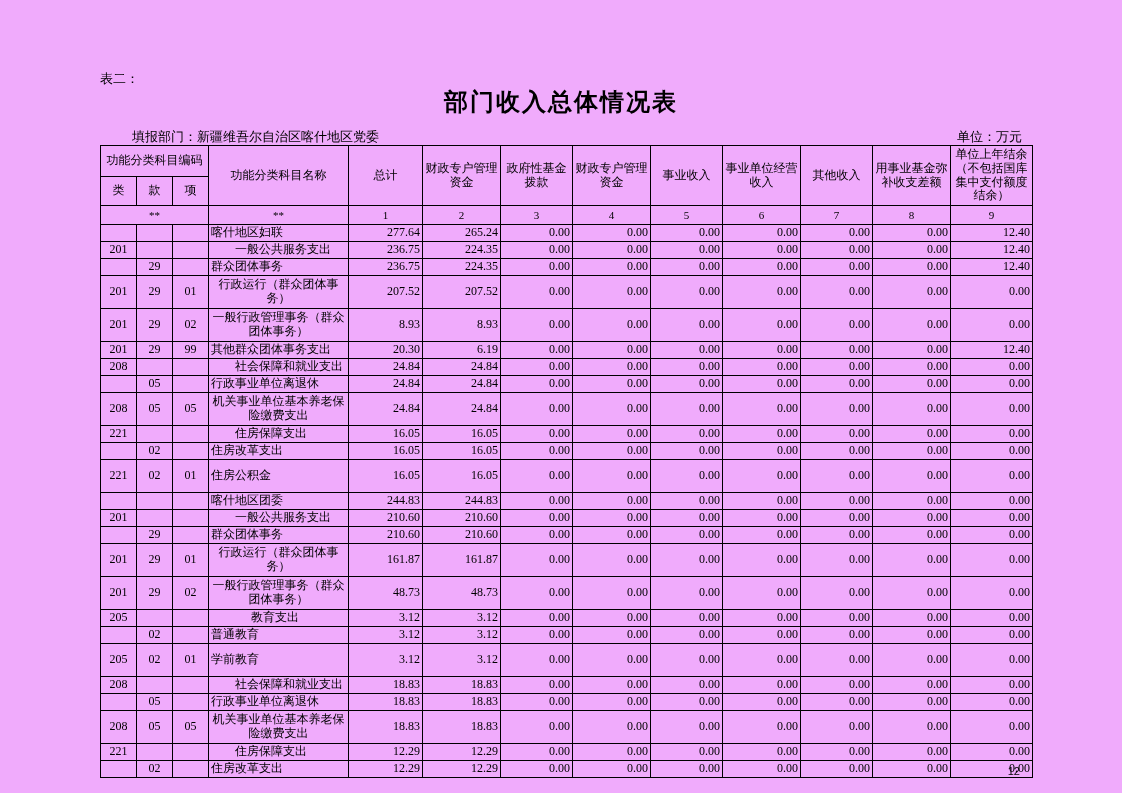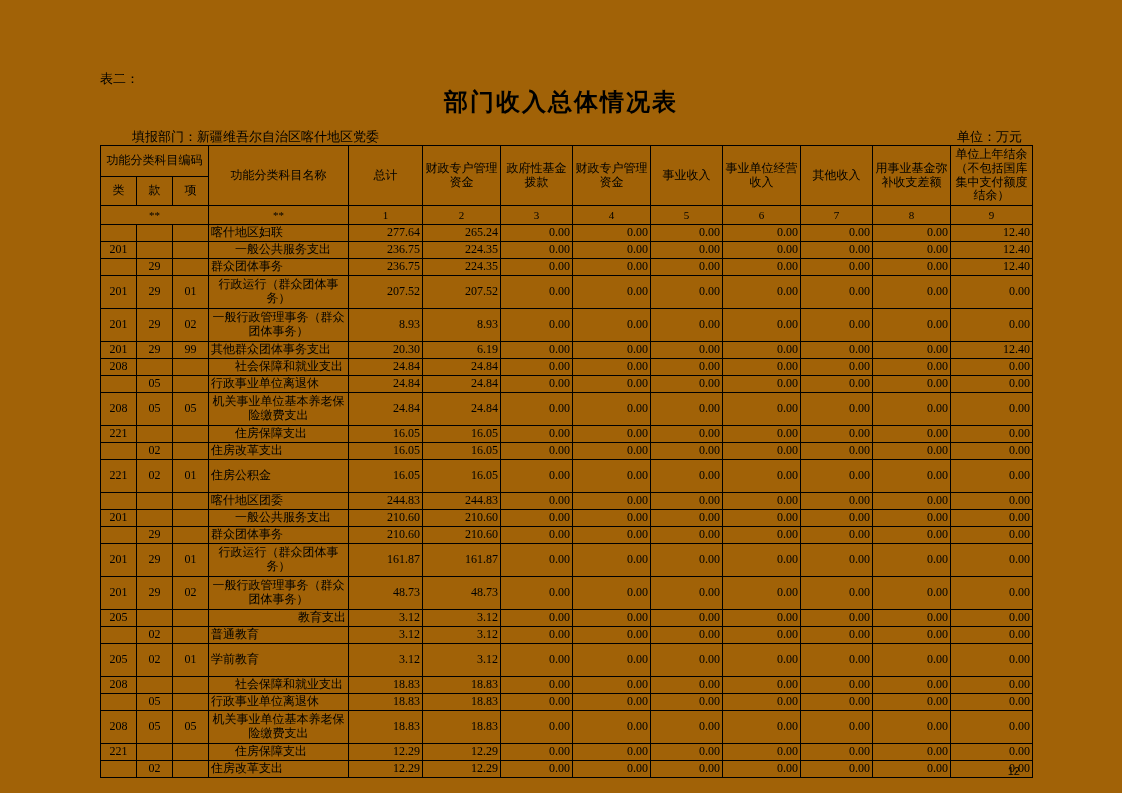--- a/index.html
+++ b/index.html
@@ -6,21 +6,21 @@
     margin: 0;
     padding: 0;
     background: #d9d9d9;
   }
   body {
     font-family: "Liberation Serif", "DejaVu Serif", serif;
   }
   .page {
     width: 1122px;
     height: 793px;
-    background: #a16207;
+    background: #f0abfc;
     position: relative;
     box-sizing: border-box;
     overflow: hidden;
   }
   .sheet-label {
     position: absolute;
     left: 100px;
     top: 70px;
     font-size: 13px;
     color: #000;
@@ -419,21 +419,21 @@
             <td class="num">0.00</td>
             <td class="num">0.00</td>
             <td class="num">0.00</td>
             <td class="num">0.00</td>
             <td class="num">0.00</td>
           </tr>
           <tr class="r-norm">
             <td class="code">205</td>
             <td class="code"></td>
             <td class="code"></td>
-            <td class="name nm-l2" style="text-align: right; padding-left: 17px;">教育支出</td>
+            <td class="name nm-l2" style="text-align: left; padding-left: 42px;">教育支出</td>
             <td class="num">3.12</td>
             <td class="num">3.12</td>
             <td class="num">0.00</td>
             <td class="num">0.00</td>
             <td class="num">0.00</td>
             <td class="num">0.00</td>
             <td class="num">0.00</td>
             <td class="num">0.00</td>
             <td class="num">0.00</td>
           </tr>

